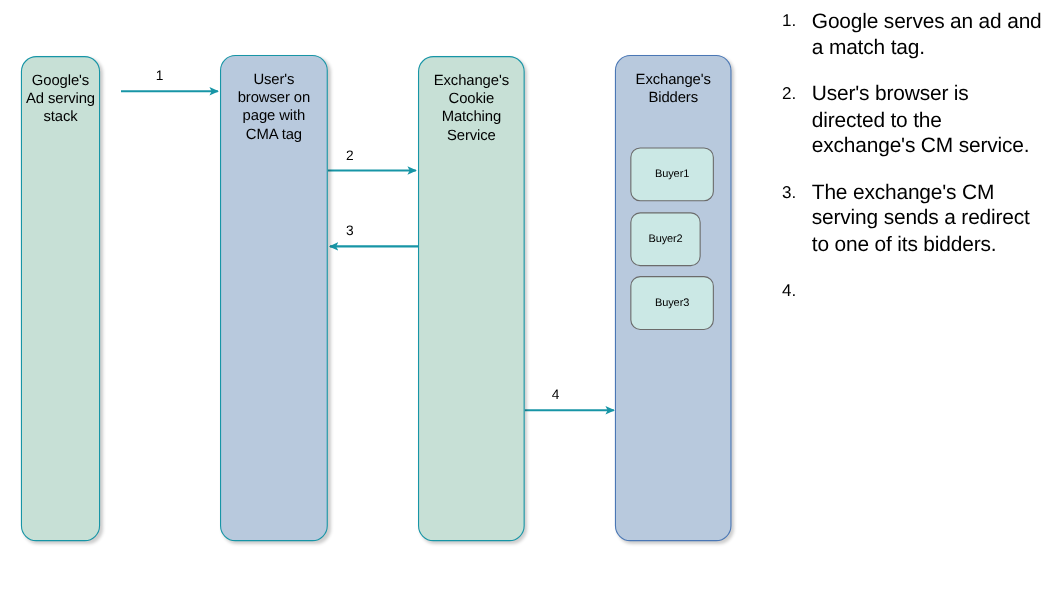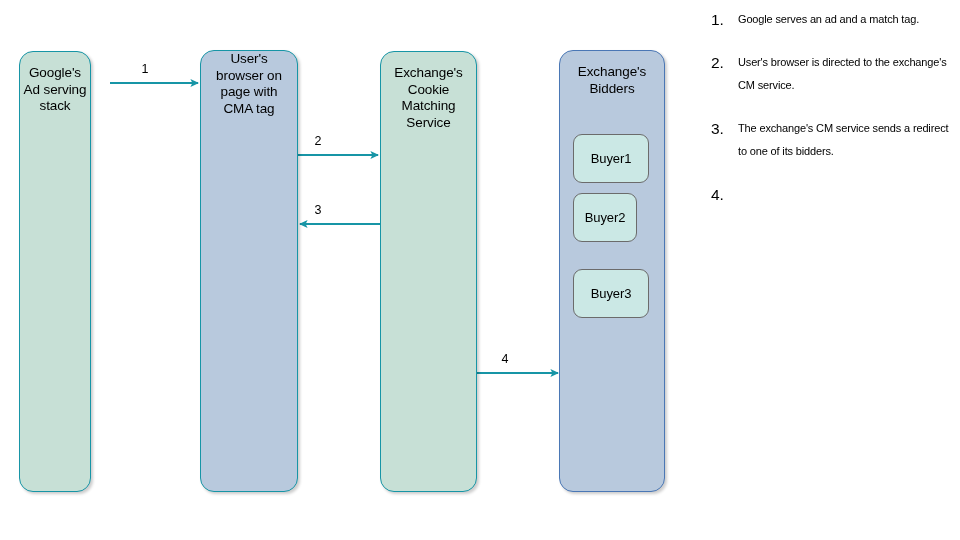--- a/index.html
+++ b/index.html
@@ -57,21 +57,21 @@
   
   .buyer {
     position: absolute;
     box-sizing: border-box;
     background: #cbe8e5;
     border: 1.2px solid #6b6b6b;
     border-radius: 9px;
     display: flex;
     align-items: center;
     justify-content: center;
-    font-size: 13px;
+    font-size: 10px;
     letter-spacing: -0.1px;
   }
 
   
   .arrow-label {
     position: absolute;
     font-size: 12.5px;
     text-align: center;
     color: #000;
   }
@@ -91,21 +91,21 @@
     width: 38px;
     flex: 0 0 38px;
     font-size: 15.5px;
     line-height: 23.5px;
     text-align: left;
     padding-left: 11px;
     box-sizing: border-box;
   }
   .step-text {
     flex: 1 1 auto;
-    font-size: 11px;
+    font-size: 19px;
     line-height: 23.5px;
     letter-spacing: -0.15px;
   }
 </style>
 </head>
 <body>
 
 <div id="canvas">
 
   <svg width="960" height="540" style="position:absolute;left:0;top:0;overflow:visible;">
@@ -128,21 +128,21 @@
   <div class="arrow-label" style="left:303px; top:134px; width:30px;">2</div>
   <div class="arrow-label" style="left:303px; top:203px; width:30px;">3</div>
   <div class="arrow-label" style="left:490px; top:352px; width:30px;">4</div>
 
   <div class="lane lane-green" style="left:19px; top:51px; width:72px; height:441px; padding-top:13px;align-items:center;">
     <div class="lane-title">Google's
 Ad serving
 stack</div>
   </div>
 
-  <div class="lane lane-blue" style="left:200px; top:50px; width:98px; height:442px; ">
+  <div class="lane lane-blue" style="left:200px; top:50px; width:98px; height:442px; padding-top:13px;">
     <div class="lane-title">User's
 browser on
 page with
 CMA tag</div>
   </div>
 
   <div class="lane lane-green" style="left:380px; top:51px; width:97px; height:441px; padding-top:13px;">
     <div class="lane-title">Exchange's
 Cookie
 Matching
@@ -153,35 +153,35 @@
     <div class="lane-title">Exchange's
 Bidders</div>
   </div>
 
   <div class="buyer" style="left:573px; top:134px; width:76px; height:49px;">
     <span>Buyer1</span>
   </div>
   <div class="buyer" style="left:573px; top:193px; width:64px; height:49px;">
     <span>Buyer2</span>
   </div>
-  <div class="buyer" style="left:573px; top:251px; width:76px; height:49px;margin-top:18px;">
+  <div class="buyer" style="left:573px; top:251px; width:76px; height:49px;">
     <span>Buyer3</span>
   </div>
 
   <ol id="steps" style="list-style:none; margin:0; padding:0;">
     <li class="step">
       <div class="step-num">1.</div>
       <div class="step-text">Google serves an ad and a match tag.</div>
     </li>
     <li class="step">
       <div class="step-num">2.</div>
       <div class="step-text">User's browser is directed to the exchange's CM service.</div>
     </li>
     <li class="step">
       <div class="step-num">3.</div>
-      <div class="step-text">The exchange's CM service sends a redirect to one of its bidders.</div>
+      <div class="step-text">The exchange's CM serving sends a redirect to one of its bidders.</div>
     </li>
     <li class="step">
       <div class="step-num">4.</div>
     </li>
   </ol>
 
 </div>
 
 </body></html>

